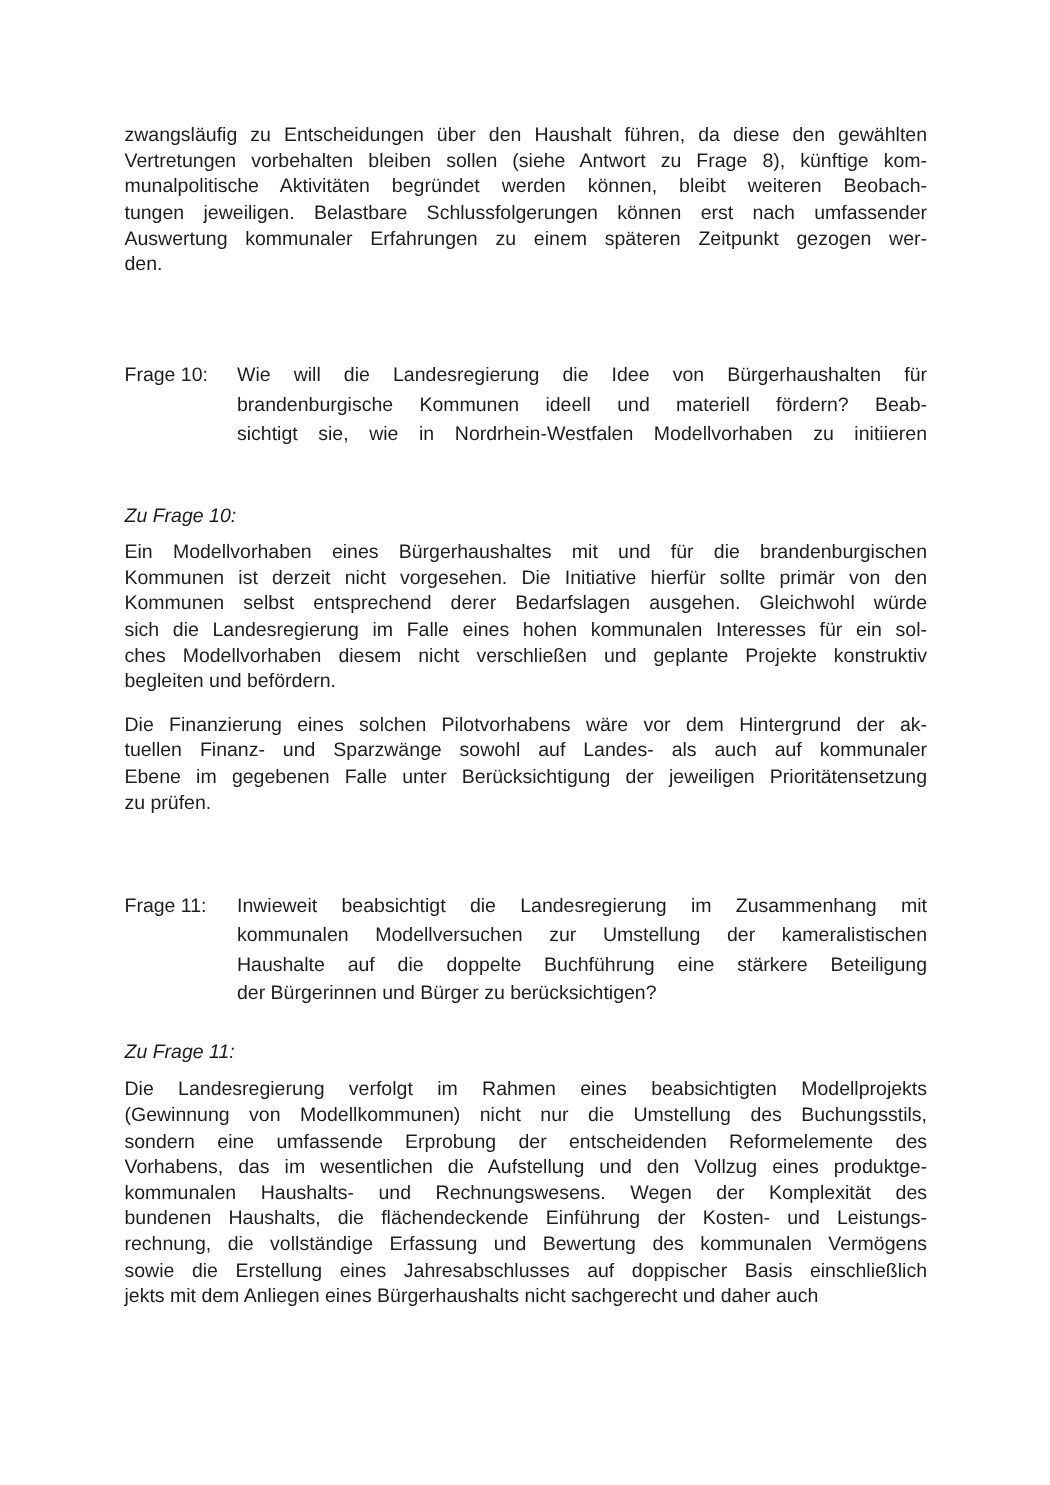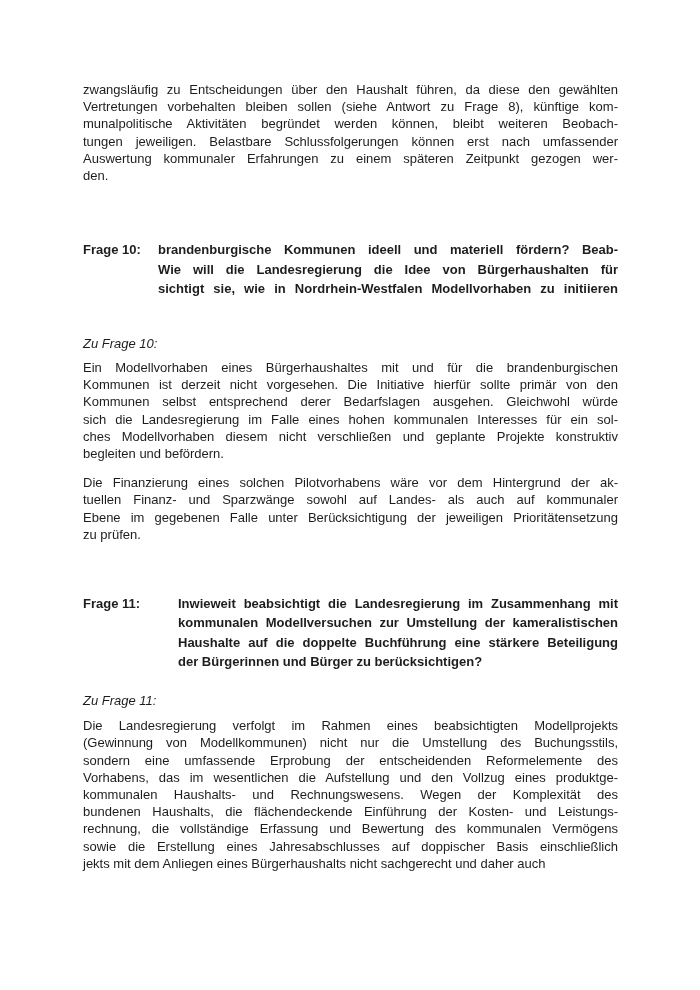--- a/index.html
+++ b/index.html
@@ -25,63 +25,63 @@
   .line {
     text-align: justify;
     text-align-last: justify;
     text-justify: inter-word;
   }
   .line.last {
     text-align-last: left;
   }
   .question {
     display: flex;
-    font-weight: bold;
+    font-weight: normal;
     line-height: 19.5px;
   }
   .qlabel {
     flex: 0 0 75px;
     width: 75px;
   }
   .qtext {
     flex: 1 1 auto;
     min-width: 0;
   }
   .subhead {
     line-height: 17.2px;
     font-style: italic;
   }
   
   #b1 { margin-top: 56px; }
   #b2 { margin-top: 36px; }
   #b3 { margin-top: 7px;  }
   #b4 { margin-top: 12px; }
-  #b5 { margin-top: 51px; gap: 20px; }
+  #b5 { margin-top: 51px; }
   #b6 { margin-top: 20px; }
   #b7 { margin-top: 8px;  }
 </style>
 </head>
 <body>
 
 <div class="page">
 
   <div id="b0" class="para">
       <div class="line">zwangsläufig zu Entscheidungen über den Haushalt führen, da diese den gewählten</div>
       <div class="line">Vertretungen vorbehalten bleiben sollen (siehe Antwort zu Frage 8), künftige kom-</div>
       <div class="line">munalpolitische Aktivitäten begründet werden können, bleibt weiteren Beobach-</div>
       <div class="line">tungen jeweiligen. Belastbare Schlussfolgerungen können erst nach umfassender</div>
       <div class="line">Auswertung kommunaler Erfahrungen zu einem späteren Zeitpunkt gezogen wer-</div>
       <div class="line last">den.</div>
     </div>
 
   <div id="b1" class="question">
     <div class="qlabel">Frage 10:</div>
     <div class="qtext">
+        <div class="line">Wie will die Landesregierung die Idee von Bürgerhaushalten für</div>
         <div class="line">brandenburgische Kommunen ideell und materiell fördern? Beab-</div>
-        <div class="line">Wie will die Landesregierung die Idee von Bürgerhaushalten für</div>
         <div class="line">sichtigt sie, wie in Nordrhein-Westfalen Modellvorhaben zu initiieren</div>
       </div>
   </div>
 
   <div id="b2" class="subhead">Zu Frage 10:</div>
 
   <div id="b3" class="para">
       <div class="line">Ein Modellvorhaben eines Bürgerhaushaltes mit und für die brandenburgischen</div>
       <div class="line">Kommunen ist derzeit nicht vorgesehen. Die Initiative hierfür sollte primär von den</div>
       <div class="line">Kommunen selbst entsprechend derer Bedarfslagen ausgehen. Gleichwohl würde</div>

